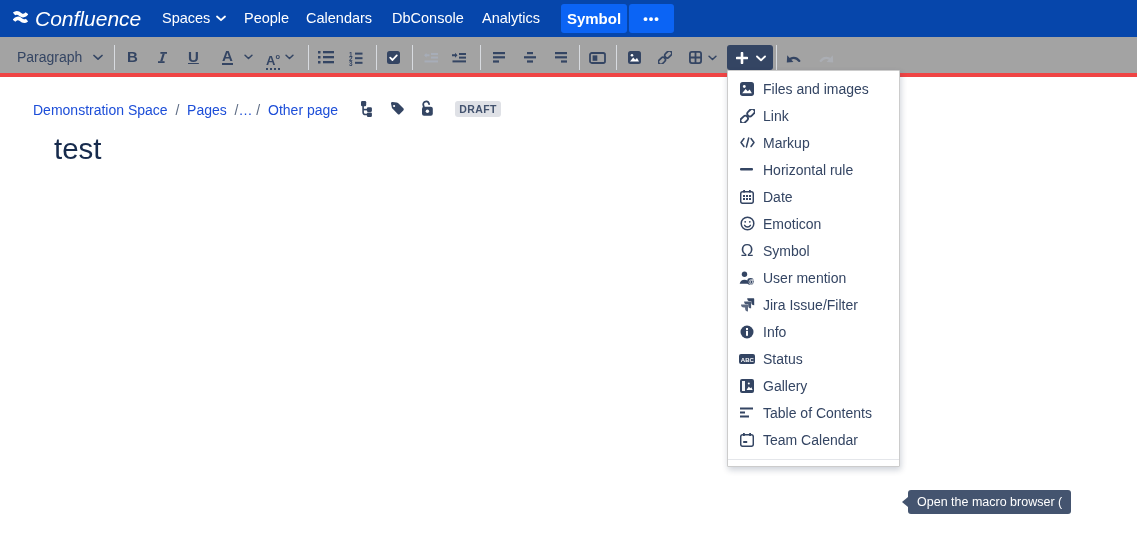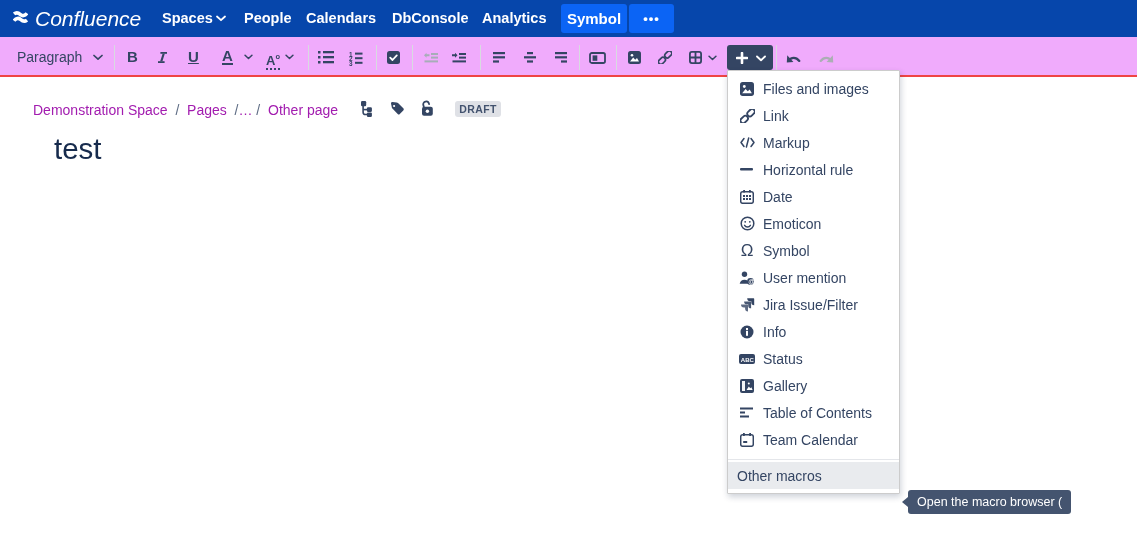--- a/index.html
+++ b/index.html
@@ -1,27 +1,27 @@
 <!DOCTYPE html>
 <html><head><meta charset="utf-8"><style>
 *{margin:0;padding:0;box-sizing:border-box;}
 html,body{width:1137px;height:556px;font-family:"Liberation Sans",sans-serif;background:#fff;overflow:hidden;position:relative;}
 .abs{position:absolute;}
 
 #hdr{position:absolute;top:0;left:0;width:1137px;height:37px;background:#0646ab;}
 #hdr .brand{position:absolute;left:35px;top:7px;font-size:21px;color:#fff;letter-spacing:0;font-style:italic;}
-.navlink{position:absolute;top:10px;font-size:14.5px;font-weight:700;color:#fff;}
+.navlink{position:absolute;top:10px;font-size:14.5px;font-weight:400;color:#fff;}
 .btn{position:absolute;top:4px;height:29px;border-radius:3px;background:#0b64f5;color:#fff;font-weight:bold;font-size:15px;text-align:center;line-height:29px;}
 
-#tb{position:absolute;top:37px;left:0;width:1137px;height:40px;background:#f0abfc;border-bottom:2px solid #ef4444;}
+#tb{position:absolute;top:37px;left:0;width:1137px;height:40px;background:#a3a3a3;border-bottom:4px solid #ef4444;}
 .sep{position:absolute;top:8px;width:1px;height:25px;background:#d8dbe0;}
 .tletter{position:absolute;font-weight:bold;font-size:15px;color:#344563;top:11px;}
 
 #crumbs{position:absolute;left:33px;top:102px;font-size:14px;color:#5e6c84;white-space:nowrap;}
-#crumbs a{color:#a21caf;text-decoration:none;}
+#crumbs a{color:#1d4ed8;text-decoration:none;}
 #draft{position:absolute;left:455px;top:101px;width:46px;height:16px;background:#dfe1e6;border-radius:3px;color:#42526e;font-weight:bold;font-size:10.5px;text-align:center;line-height:16px;letter-spacing:0.4px;}
 #title{position:absolute;left:33px;top:131.5px;font-size:29.5px;color:#172b4d;margin-left:21px;}
 
 #menu{position:absolute;left:727px;top:70px;width:173px;background:#fff;border:1px solid #ccc;border-radius:1px;box-shadow:1px 3px 6px rgba(9,30,66,0.2);padding:4px 0;}
 .mi{height:27px;display:flex;align-items:center;padding-left:11px;font-size:14px;color:#344563;}
 .mi .ic{width:16px;height:16px;margin-right:8px;flex:none;display:flex;align-items:center;justify-content:center;}
 .msep{border-top:1px solid #e4e6ea;margin:6px 0 2px 0;}
 .mi.last{padding-left:9px;background:#e9ebee;}
 
 #tip{position:absolute;left:908px;top:490px;height:24px;background:#44546f;border-radius:3px;color:#fff;font-size:12.5px;line-height:24px;padding:0 9px;white-space:nowrap;display:flex;align-items:center;flex-direction:column;}
@@ -289,20 +289,19 @@
   </span>Table of Contents</div>
   <div class="mi"><span class="ic">
     <svg width="14" height="14" viewBox="0 0 14 14" fill="#344563">
           <rect x="0.7" y="1.7" width="12.6" height="11.6" rx="2" fill="none" stroke="#344563" stroke-width="1.5"></rect>
           <rect x="3" y="0" width="1.8" height="3"></rect>
           <rect x="9.2" y="0" width="1.8" height="3"></rect>
           <rect x="3.2" y="8" width="4" height="2"></rect>
         </svg>
   </span>Team Calendar</div>
   <div class="msep"></div>
-  <div class="mi last">Other macros</div>
 </div>
 
 <div id="tip">Open the macro browser (<svg style="margin:0 1px" width="11" height="11" viewBox="0 0 12 12" fill="none" stroke="#fff" stroke-width="1.2">
       <path d="M4 4 L4 2.7 a1.5 1.5 0 1 0-1.5 1.5 L9.5 4.2 a1.5 1.5 0 1 0-1.5-1.5 L8 9.3 a1.5 1.5 0 1 0 1.5-1.5 L2.5 7.8 a1.5 1.5 0 1 0 1.5 1.5 Z"></path>
     </svg><svg style="margin:0 1px" width="11" height="11" viewBox="0 0 12 12" fill="none" stroke="#fff" stroke-width="1.2">
       <path d="M6 1 L11 6 L8.2 6 L8.2 10.5 L3.8 10.5 L3.8 6 L1 6 Z" stroke-linejoin="round"></path>
     </svg>A)</div>
 
 </body></html>

